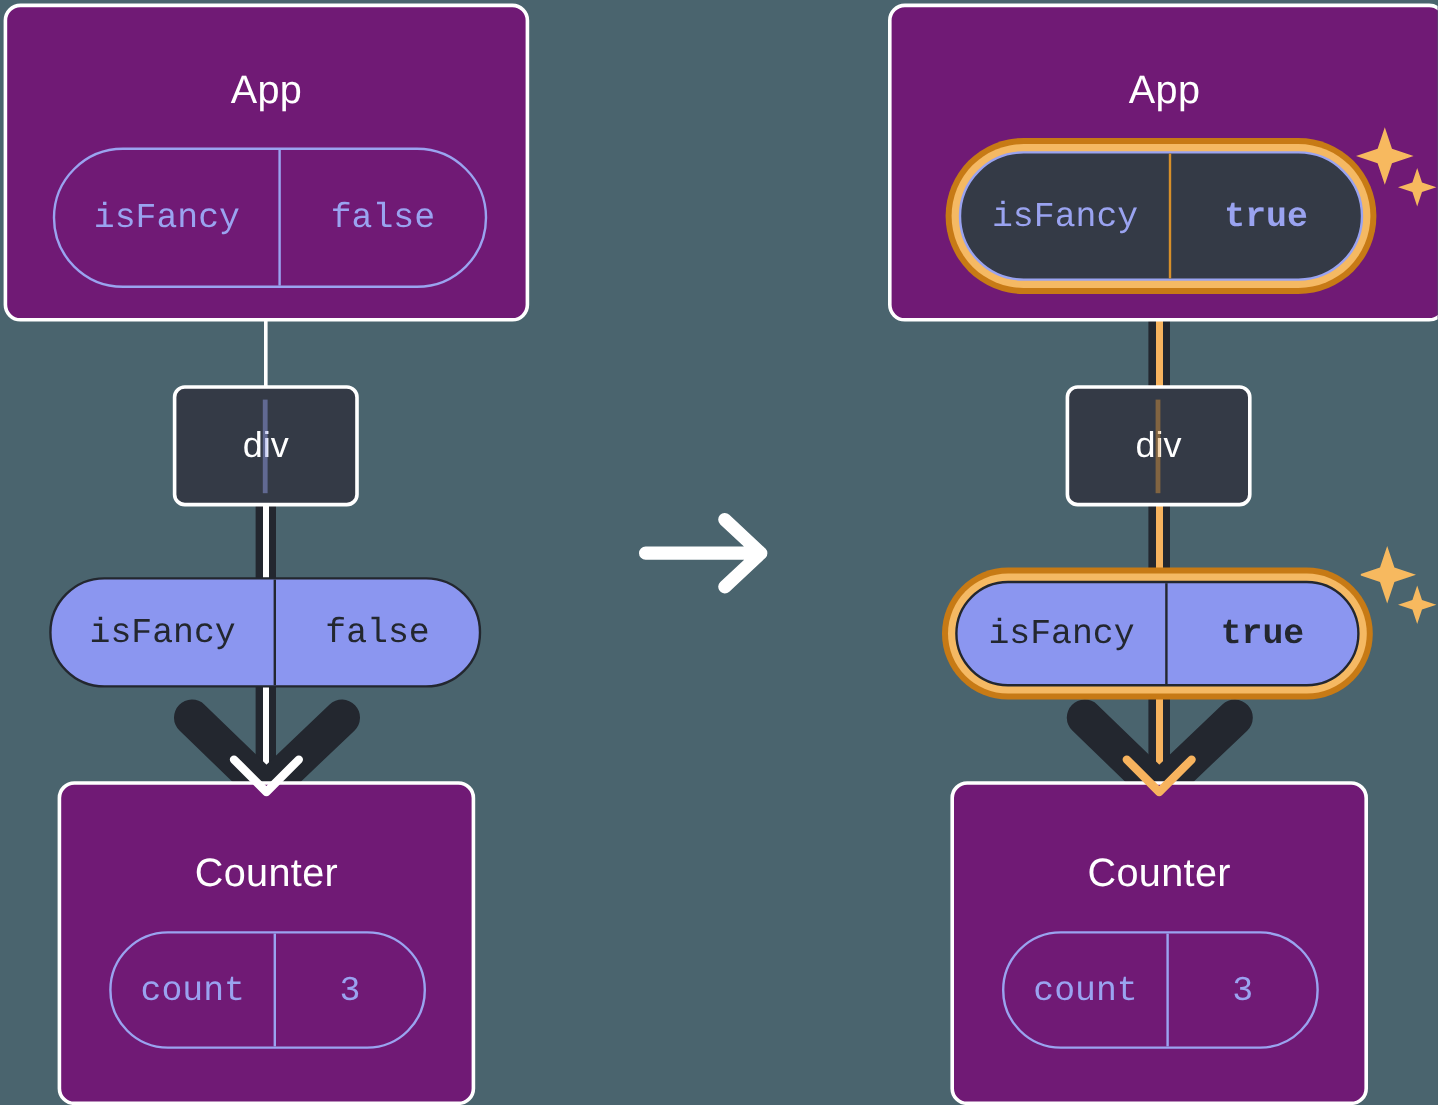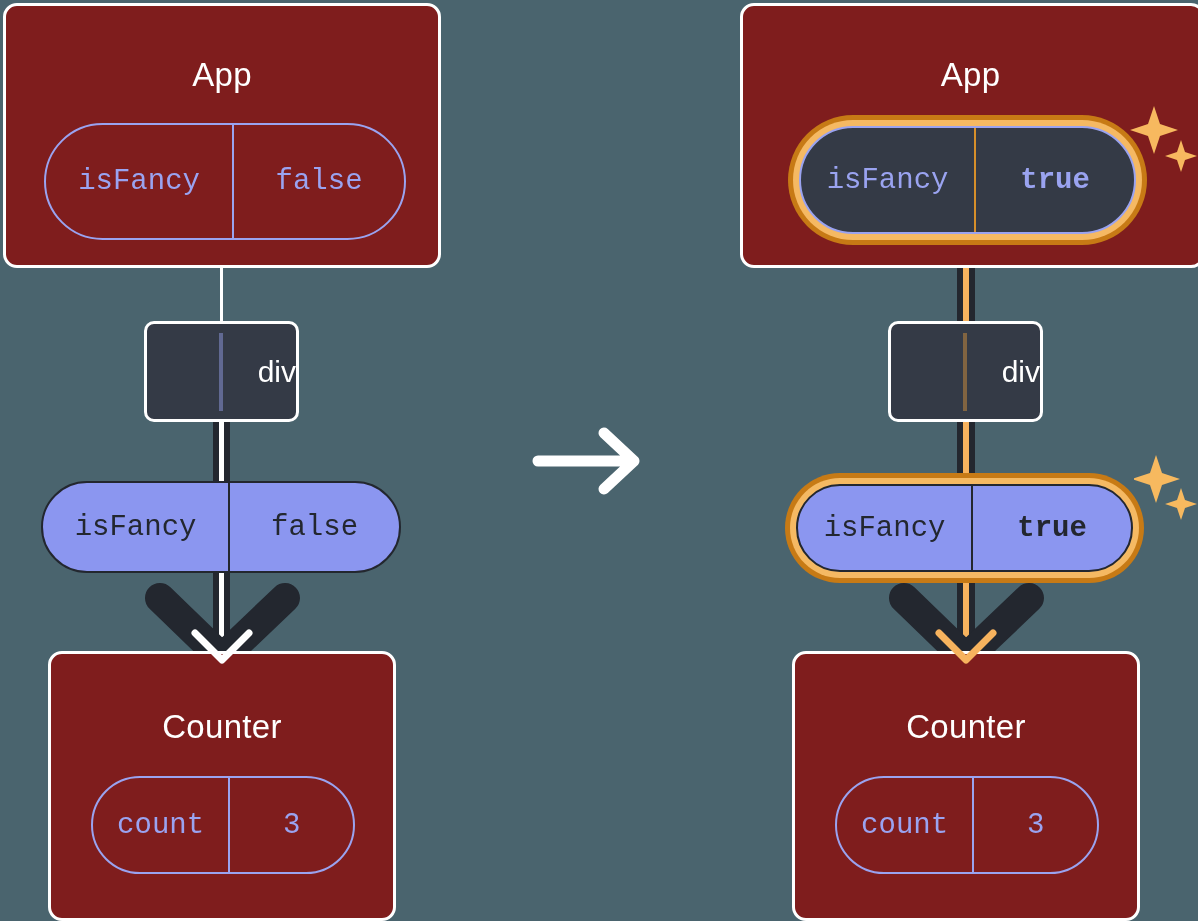--- a/index.html
+++ b/index.html
@@ -18,21 +18,21 @@
   .stage {
     position: absolute;
     inset: 0;
     width: 1198px;
     height: 921px;
   }
 
   
   .panel {
     position: absolute;
-    background: #7f1d1d;
+    background: #701a75;
     border: 3px solid #ffffff;
     border-radius: 14px;
     box-sizing: border-box;
     z-index: 3;
   }
   .panel-title {
     position: absolute;
     left: 0; right: 0;
     text-align: center;
     color: #ffffff;
@@ -41,21 +41,21 @@
     white-space: nowrap;
   }
   .div-box {
     position: absolute;
     background: #343a46;
     border: 3px solid #ffffff;
     border-radius: 10px;
     box-sizing: border-box;
     display: flex;
     align-items: center;
-    justify-content: flex-end;
+    justify-content: center;
     color: #ffffff;
     font-size: 30px;
     z-index: 6;
   }
 
   
   .pill {
     position: absolute;
     box-sizing: border-box;
     display: flex;

